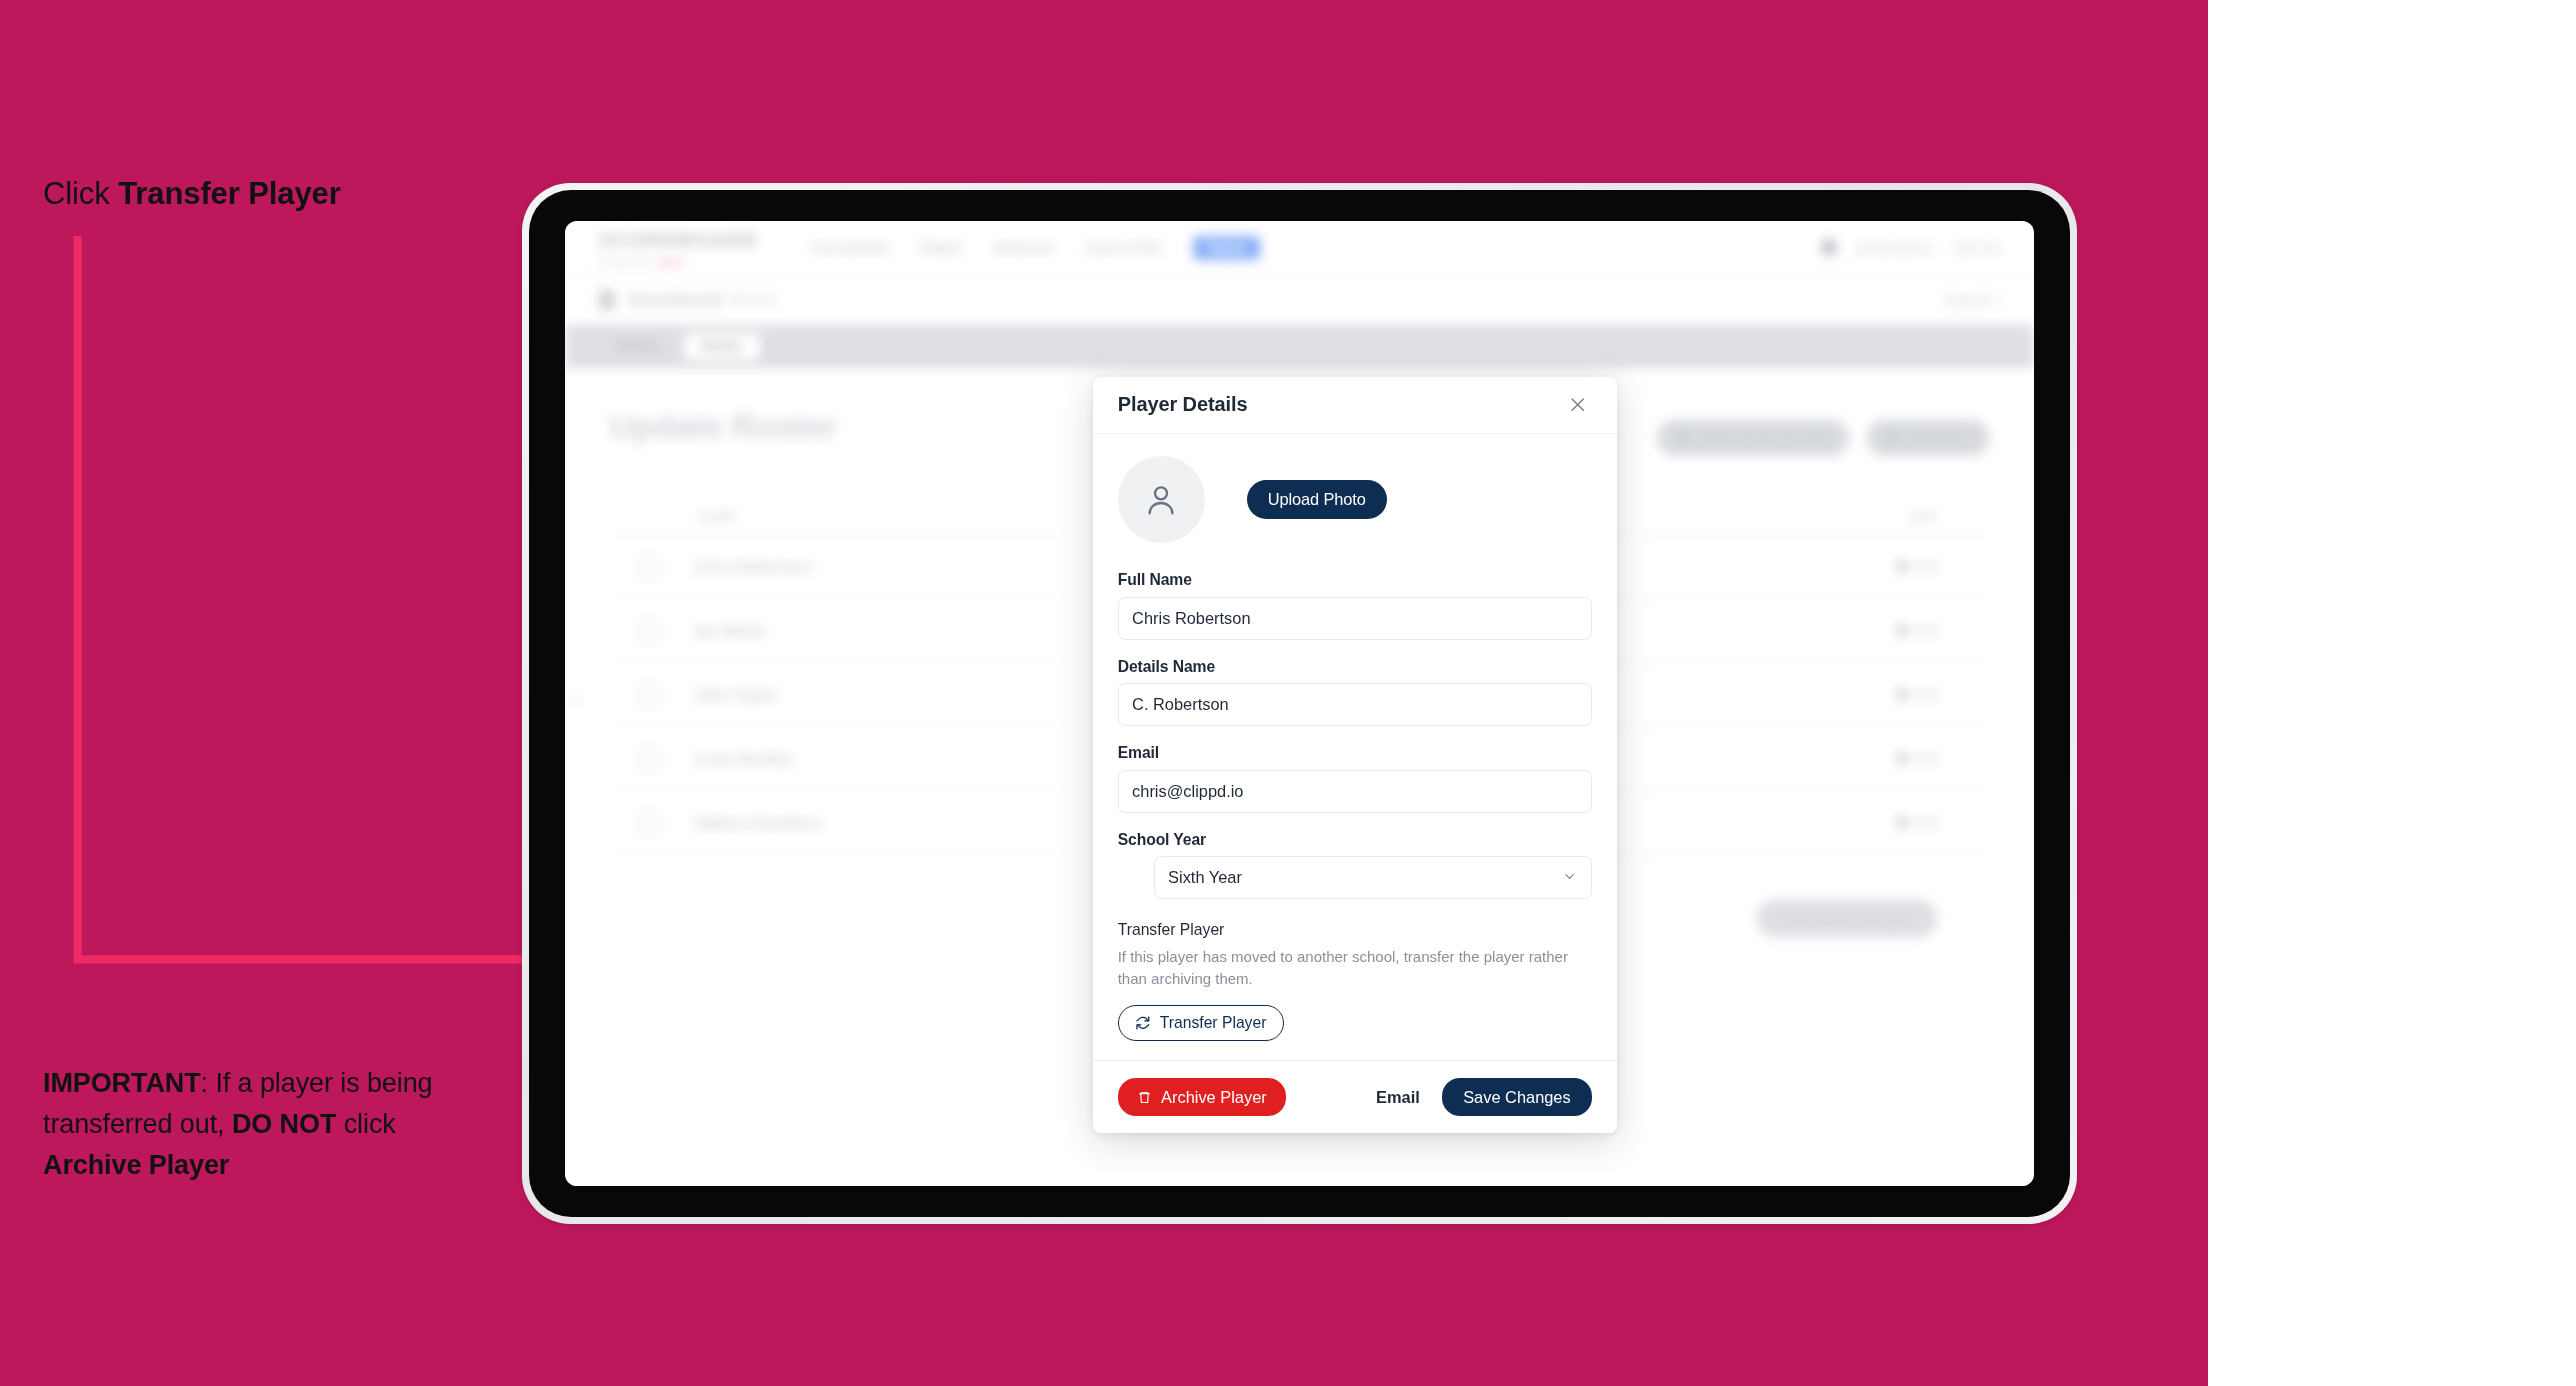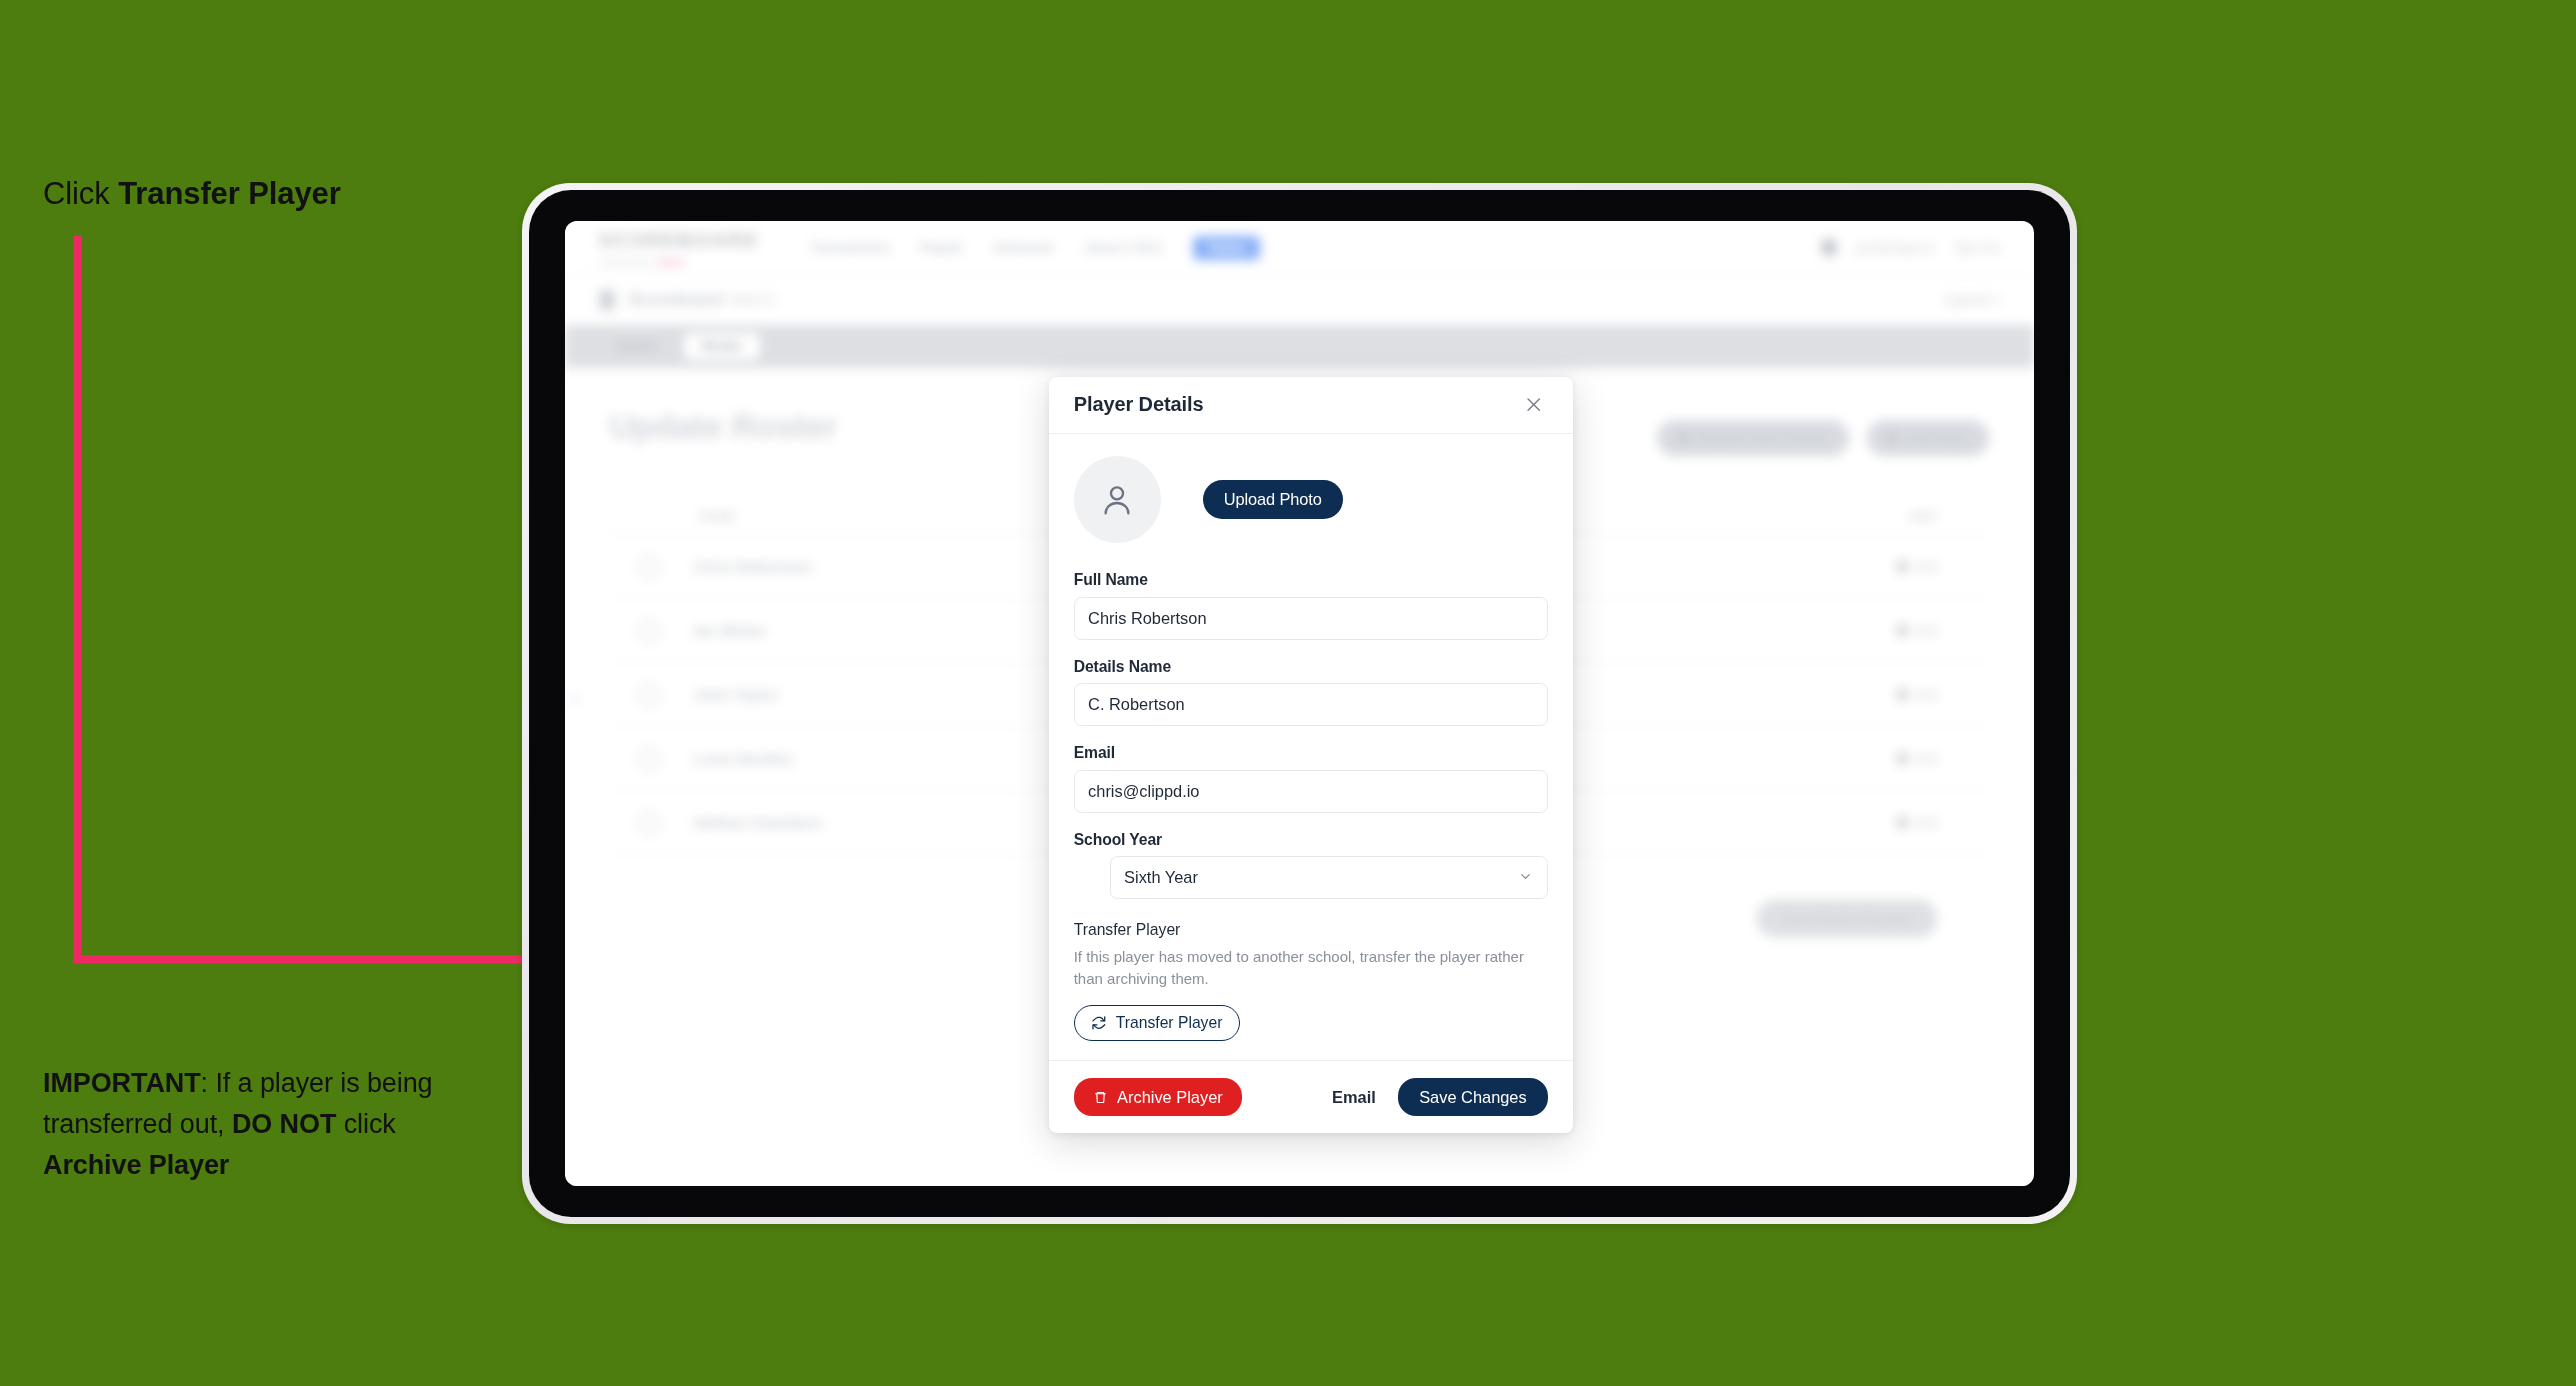--- a/index.html
+++ b/index.html
@@ -7,23 +7,23 @@
   html, body {
     width: 2576px;
     height: 1386px;
     background: #ffffff;
     font-family: "Liberation Sans", sans-serif;
     overflow: hidden;
   }
 
   #stage {
     position: relative;
-    width: 2576px;
+    width: 2208px;
     height: 1386px;
-    background: #4d7c0f;
+    background: #be185d;
   }
 
   
   .annot {
     position: absolute;
     color: #111111;
     font-family: "Liberation Sans", sans-serif;
     letter-spacing: -0.1px;
   }
   #annot-top {
@@ -181,21 +181,21 @@
     display: flex; align-items: center; font-size: 12.7px; color: #c9ccd2; font-weight: 600;
   }
   .side-dot {
     position: absolute; left: 6px; top: 470px;
     font-size: 12px; color: #9ab4e8;
   }
 
   
   #modal {
     position: absolute;
-    left: 484px;
+    left: 528px;
     top: 156px;
     width: 524px;
     background: #ffffff;
     border-radius: 8px;
     box-shadow: 0 9px 36px rgba(17,24,39,0.16), 0 1.5px 7.5px rgba(17,24,39,0.08);
     overflow: hidden;
   }
   .modal-head {
     height: 57px;
     display: flex; align-items: center;

